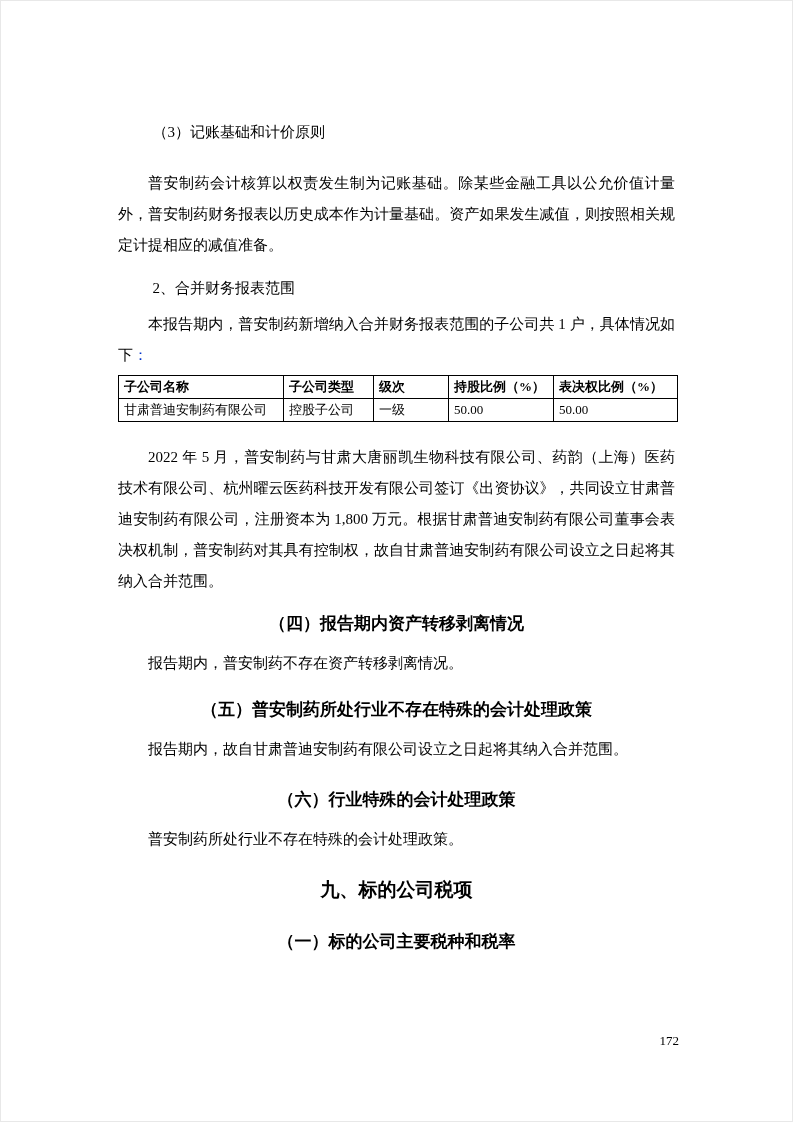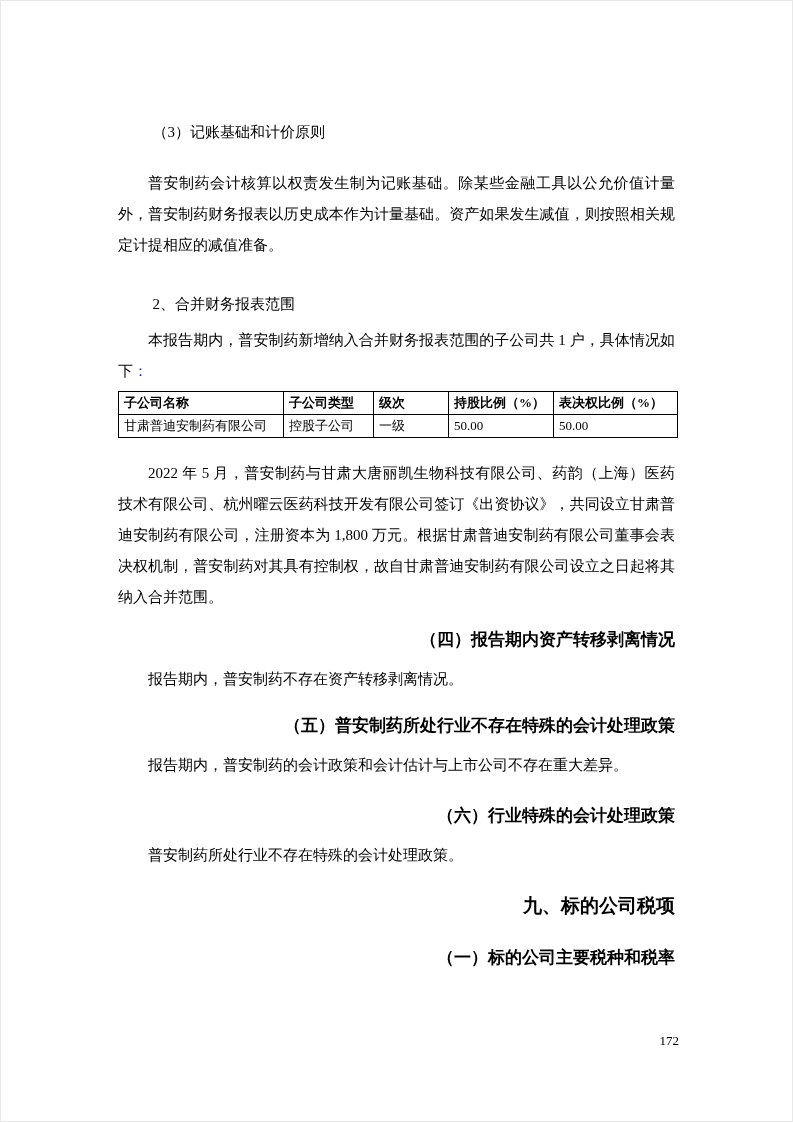--- a/index.html
+++ b/index.html
@@ -24,29 +24,29 @@
     margin: 0;
     line-height: 31px;
     text-align: justify;
   }
   .body-para { text-indent: 2em; }
   .no-indent { text-indent: 0; }
   .sub-heading { text-indent: 2.3em; }
 
   .mt14 { margin-top: 26px; }
   .mt12 { margin-top: 20px; }
-  .mt10 { margin-top: 28px; }
+  .mt10 { margin-top: 12px; }
   .mt5  { margin-top: 5px; }
 
   .h-bold {
     font-family: "Liberation Sans", "DejaVu Sans", sans-serif;
     font-weight: bold;
     font-size: 17px;
     line-height: 22px;
-    text-align: right;
+    text-align: center;
     margin: 0;
   }
   .h-four  { margin-top: 16px; }
   .h-after { margin-top: 13px; }
   .h-five  { margin-top: 20px; }
   .h-six   { margin-top: 24px; }
   .h-nine  {
     margin-top: 22px;
     font-size: 19px;
     line-height: 26px;
@@ -136,21 +136,21 @@
   </table>
 
   <p class="body-para mt12">2022 年 5 月，普安制药与甘肃大唐丽凯生物科技有限公司、药韵（上海）医药技术有限公司、杭州曜云医药科技开发有限公司签订《出资协议》，共同设立甘肃普迪安制药有限公司，注册资本为 1,800 万元。根据甘肃普迪安制药有限公司董事会表决权机制，普安制药对其具有控制权，故自甘肃普迪安制药有限公司设立之日起将其纳入合并范围。</p>
 
   <p class="h-bold h-four">（四）报告期内资产转移剥离情况</p>
 
   <p class="body-para h-after">报告期内，普安制药不存在资产转移剥离情况。</p>
 
   <p class="h-bold h-five">（五）普安制药所处行业不存在特殊的会计处理政策</p>
 
-  <p class="body-para h-after">报告期内，普安制药的会计政策和会计估计与上市公司不存在重大差异。</p>
+  <p class="body-para h-after">报告期内，故自甘肃普迪安制药有限公司设立之日起将其纳入合并范围。</p>
 
   <p class="h-bold h-six">（六）行业特殊的会计处理政策</p>
 
   <p class="body-para h-after">普安制药所处行业不存在特殊的会计处理政策。</p>
 
   <p class="h-bold h-nine">九、标的公司税项</p>
 
   <p class="h-bold h-one">（一）标的公司主要税种和税率</p>
 
   <div class="page-number">172</div>

